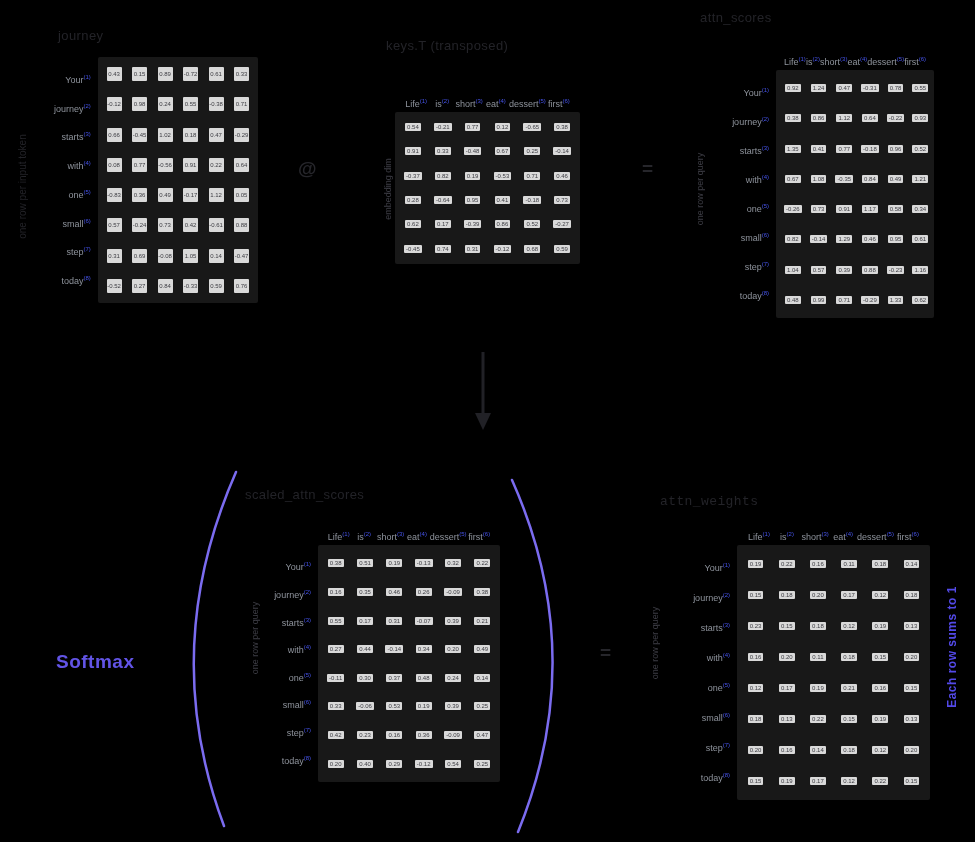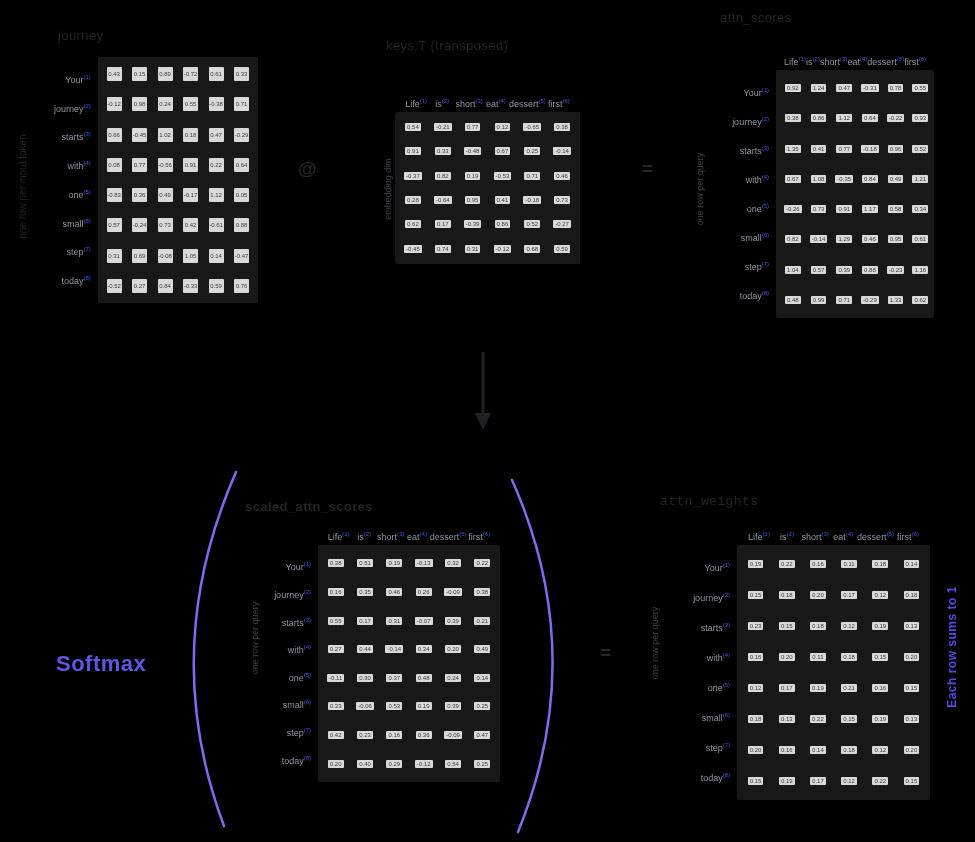--- a/index.html
+++ b/index.html
@@ -7,21 +7,21 @@
     width:975px;height:842px;position:relative;overflow:hidden;
     background:#000000;
     font-family:"Liberation Sans", sans-serif;
   }
   .mtitle{position:absolute;font-size:13px;letter-spacing:.4px;color:#232328;white-space:nowrap;}
   .rot{position:absolute;white-space:nowrap;text-align:center;transform:rotate(-90deg);transform-origin:center center;}
   .rot.dark{color:#232328;font-size:10px;}
   .rot.gray{color:#3e3e46;font-size:9px;}
   .rot.purple{color:#5349e8;font-size:12px;font-weight:bold;letter-spacing:.5px;}
   .op{position:absolute;color:#26262b;font-size:19px;font-weight:bold;}
-  .softmax{position:absolute;left:56px;top:651px;font-size:22px;font-weight:bold;color:#6254e6;letter-spacing:.5px;}
+  .softmax{position:absolute;left:56px;top:651px;font-size:19px;font-weight:bold;color:#6254e6;letter-spacing:.5px;}
   .mblock{position:absolute;}
   .mtable{display:flex;flex-direction:row;align-items:stretch;}
   .rowlabs{display:grid;justify-items:end;align-items:center;padding:8px 0;margin-right:7px;box-sizing:border-box;}
   .collabs{display:grid;justify-items:center;align-items:end;height:18px;padding:0 8px;box-sizing:border-box;margin-bottom:3px;}
   .tok{color:#8e939c;font-size:9px;line-height:1;white-space:nowrap;}
   .tok sup{color:#4553ea;font-size:6px;}
   .panel{background:#181818;border-radius:2px;display:grid;padding:8px;box-sizing:border-box;}
   .cell{display:flex;align-items:center;justify-content:center;}
   .val{background:#d9d9d9;color:#3c3c42;font-size:6px;line-height:1;padding:1px 2px;border-radius:1px;white-space:nowrap;}
   .val.sq{width:15px;height:14px;display:flex;align-items:center;justify-content:center;padding:0;}
@@ -31,22 +31,22 @@
   .p-scores{width:158px;height:248px;gap:10px 8px;}
   .p-scaled{width:182px;height:237px;gap:8px 10px;}
   .p-weights{width:193px;height:255px;gap:10px 10px;}
   .overlay{position:absolute;left:0;top:0;pointer-events:none;}
 </style>
 </head>
 <body>
 
 <div class="mtitle" style="left:58px;top:28px;">journey</div>
 <div class="mtitle" style="left:386px;top:38px;">keys.T (transposed)</div>
-<div class="mtitle" style="left:720px;top:10px;">attn_scores</div>
-<div class="mtitle" style="left:245px;top:499px;font-weight:bold;">scaled_attn_scores</div>
+<div class="mtitle" style="left:700px;top:10px;">attn_scores</div>
+<div class="mtitle" style="left:245px;top:487px;">scaled_attn_scores</div>
 <div class="mtitle" style="left:660px;top:494px;font-family:Liberation Mono, monospace;">attn_weights</div>
 
 <div class="rot dark" style="left:-63px;top:181px;width:170px;">one row per input token</div>
 <div class="rot gray" style="left:333px;top:184px;width:110px;">embedding dim</div>
 <div class="rot gray" style="left:630px;top:184px;width:140px;">one row per query</div>
 <div class="rot gray" style="left:185px;top:633px;width:140px;">one row per query</div>
 <div class="rot gray" style="left:585px;top:638px;width:140px;">one row per query</div>
 <div class="rot purple" style="left:852px;top:640px;width:200px;">Each row sums to 1</div>
 
 <div class="op" style="left:298px;top:158px;">@</div>

